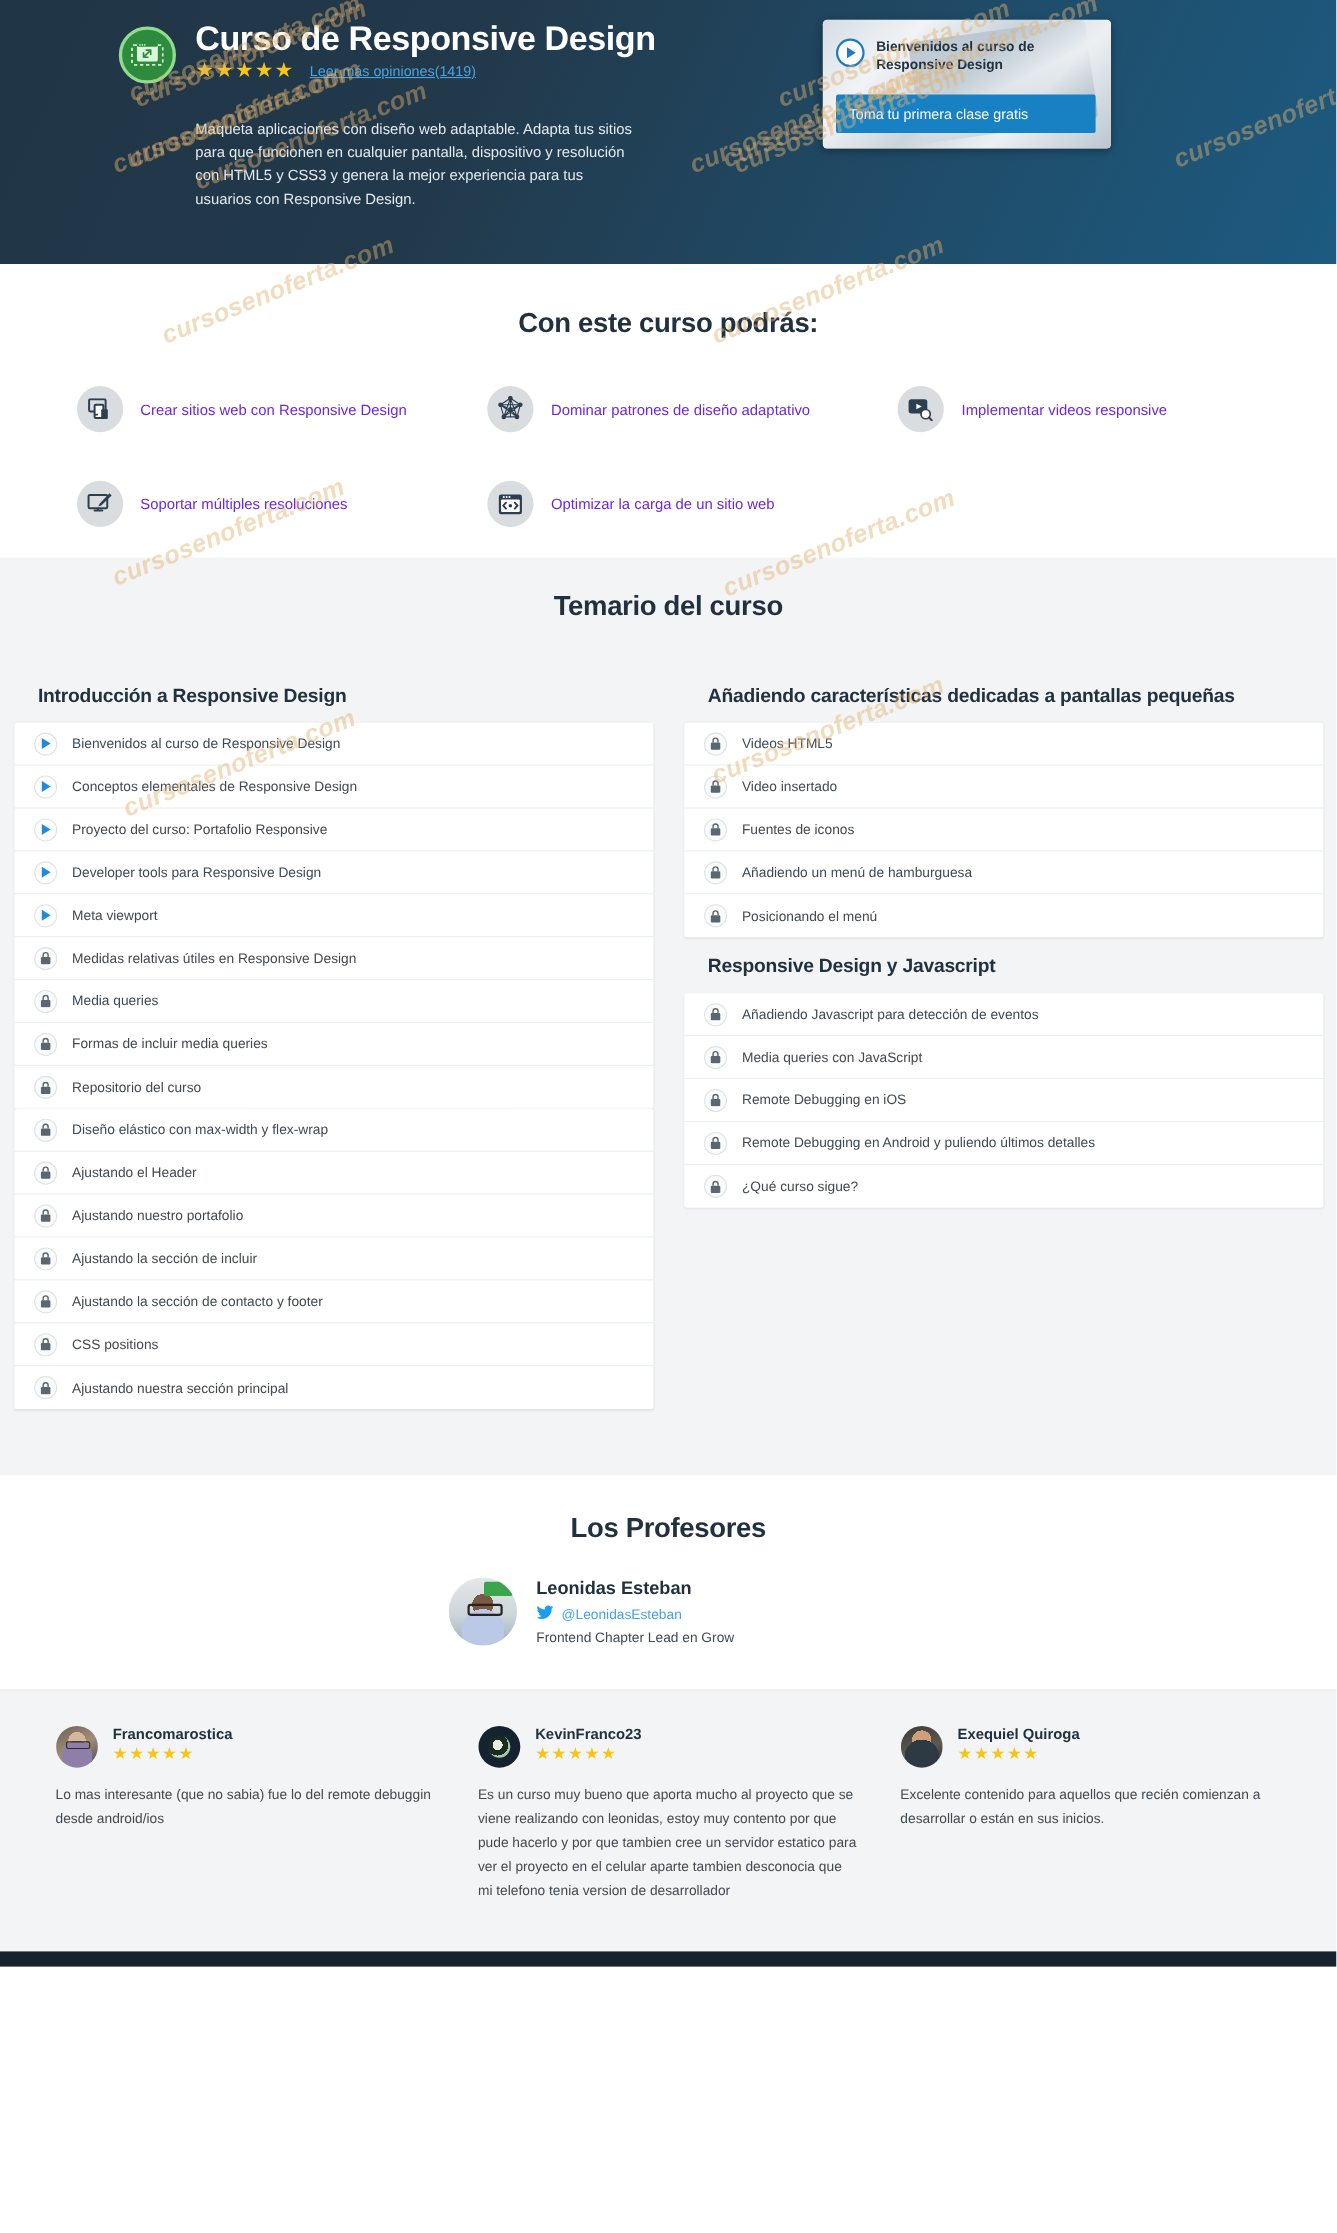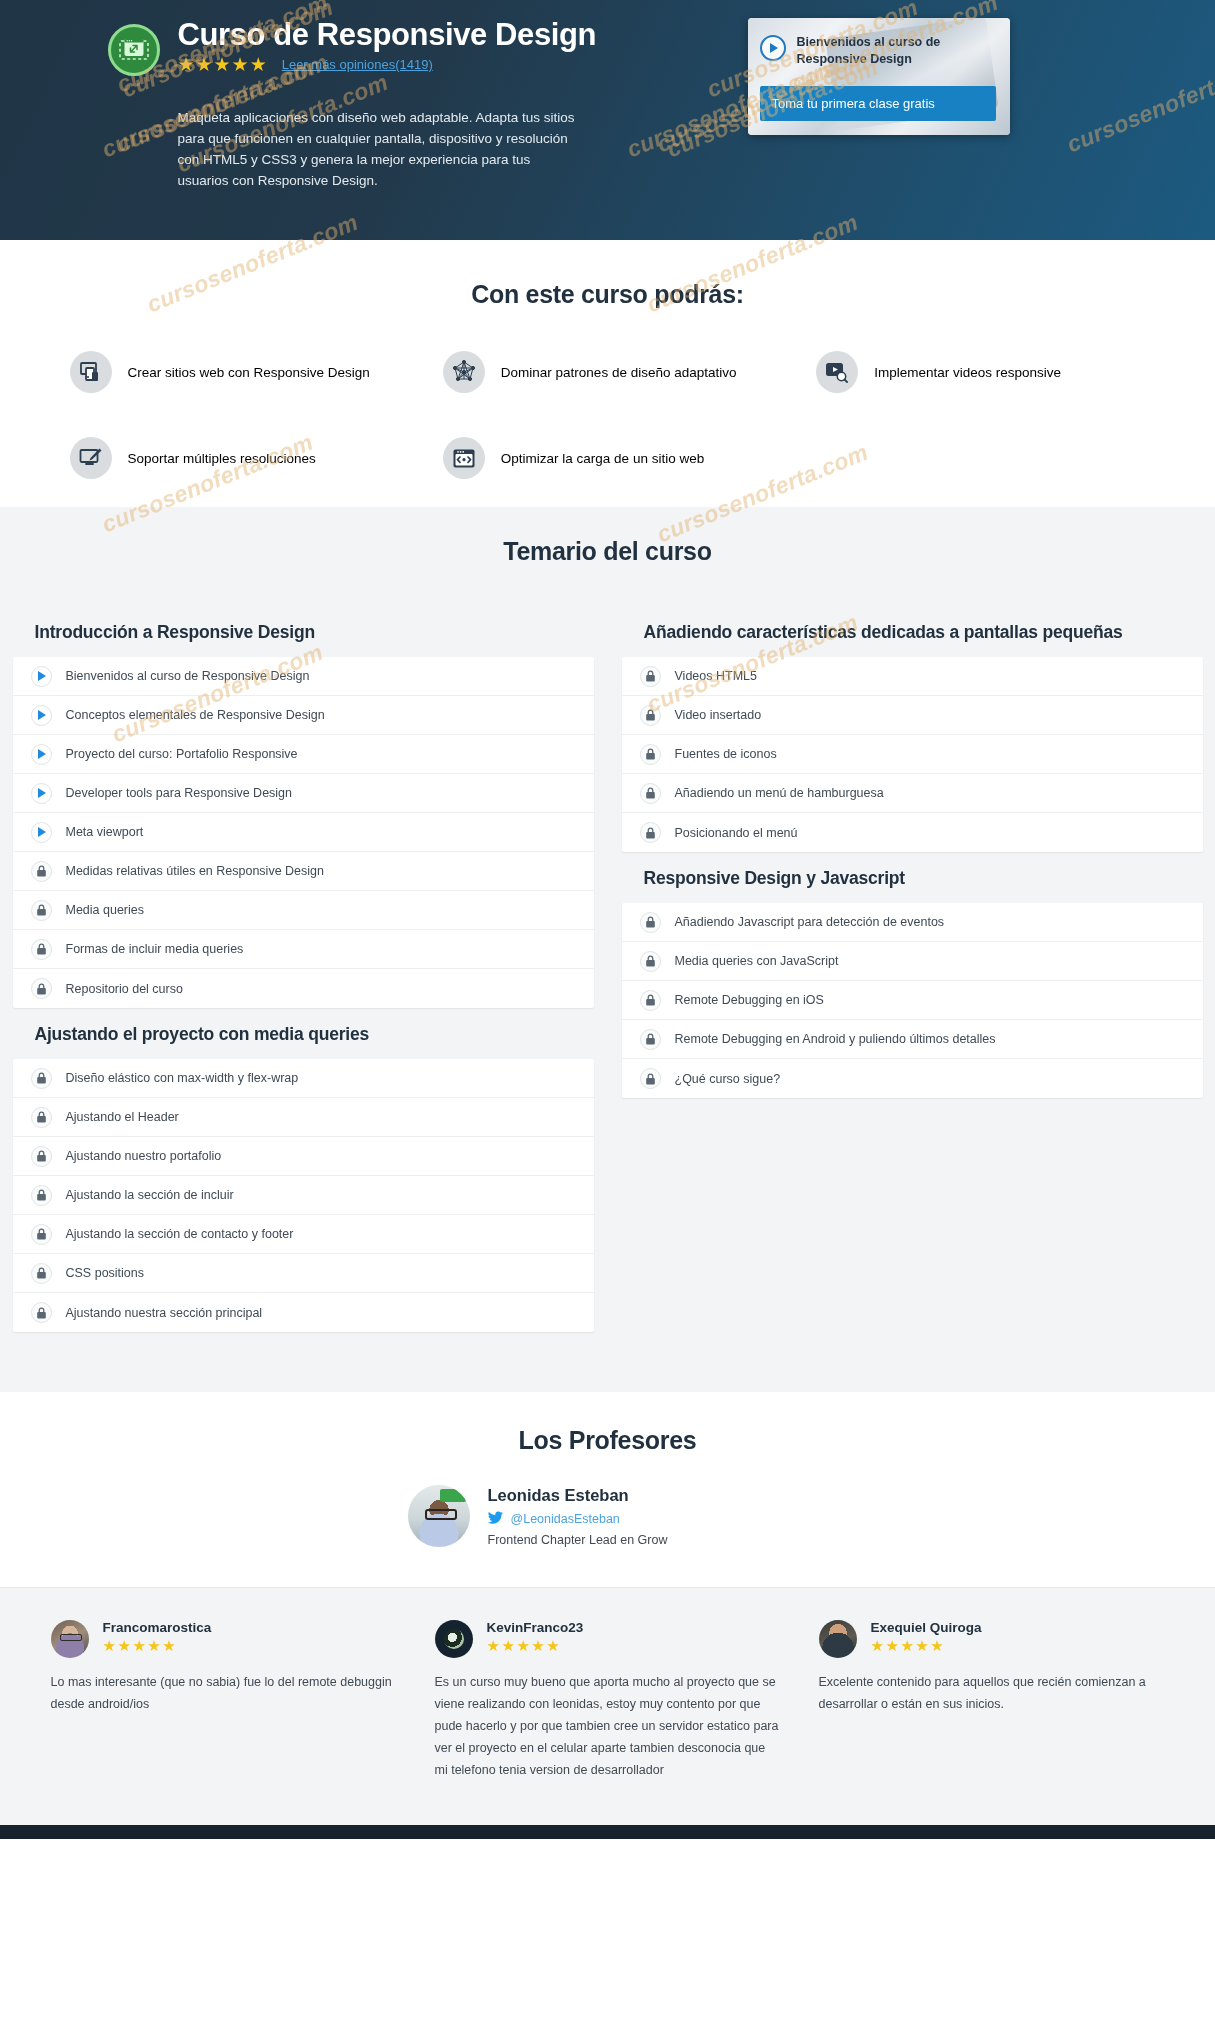--- a/index.html
+++ b/index.html
@@ -166,21 +166,21 @@
   }
   .benefit-ico {
     width: 42px; height: 42px; border-radius: 50%;
     background: #d9dde0;
     display: flex; align-items: center; justify-content: center;
     flex: none;
   }
   .benefit-label {
     margin-left: 16px;
     font-size: 13.5px;
-    color: #000000;
+    color: #6d28d9;
   }
 
   
   .syllabus {
     background: #f3f4f5;
     padding: 30px 0 60px;
   }
   .syllabus-cols {
     width: 1190px;
     margin: 40px auto 0;
@@ -555,21 +555,20 @@
                 <svg width="11" height="12" viewBox="0 0 11 12" fill="#5a6672">
                   <path d="M2.6 5V3.3a2.9 2.9 0 0 1 5.8 0V5h-1.3V3.3a1.6 1.6 0 0 0-3.2 0V5z"></path>
                   <rect x="1.2" y="5" width="8.6" height="6.6" rx="1.1"></rect>
                 </svg>
               </span>
               <span class="lesson-label">Repositorio del curso</span>
             </div>
           </div>
         </div>
         <div>
-          <h3 class="module-title">Ajustando el proyecto con media queries</h3>
           <div class="lesson-list">
             <div class="lesson">
               <span class="lesson-ico lock">
                 <svg width="11" height="12" viewBox="0 0 11 12" fill="#5a6672">
                   <path d="M2.6 5V3.3a2.9 2.9 0 0 1 5.8 0V5h-1.3V3.3a1.6 1.6 0 0 0-3.2 0V5z"></path>
                   <rect x="1.2" y="5" width="8.6" height="6.6" rx="1.1"></rect>
                 </svg>
               </span>
               <span class="lesson-label">Diseño elástico con max-width y flex-wrap</span>
             </div>

